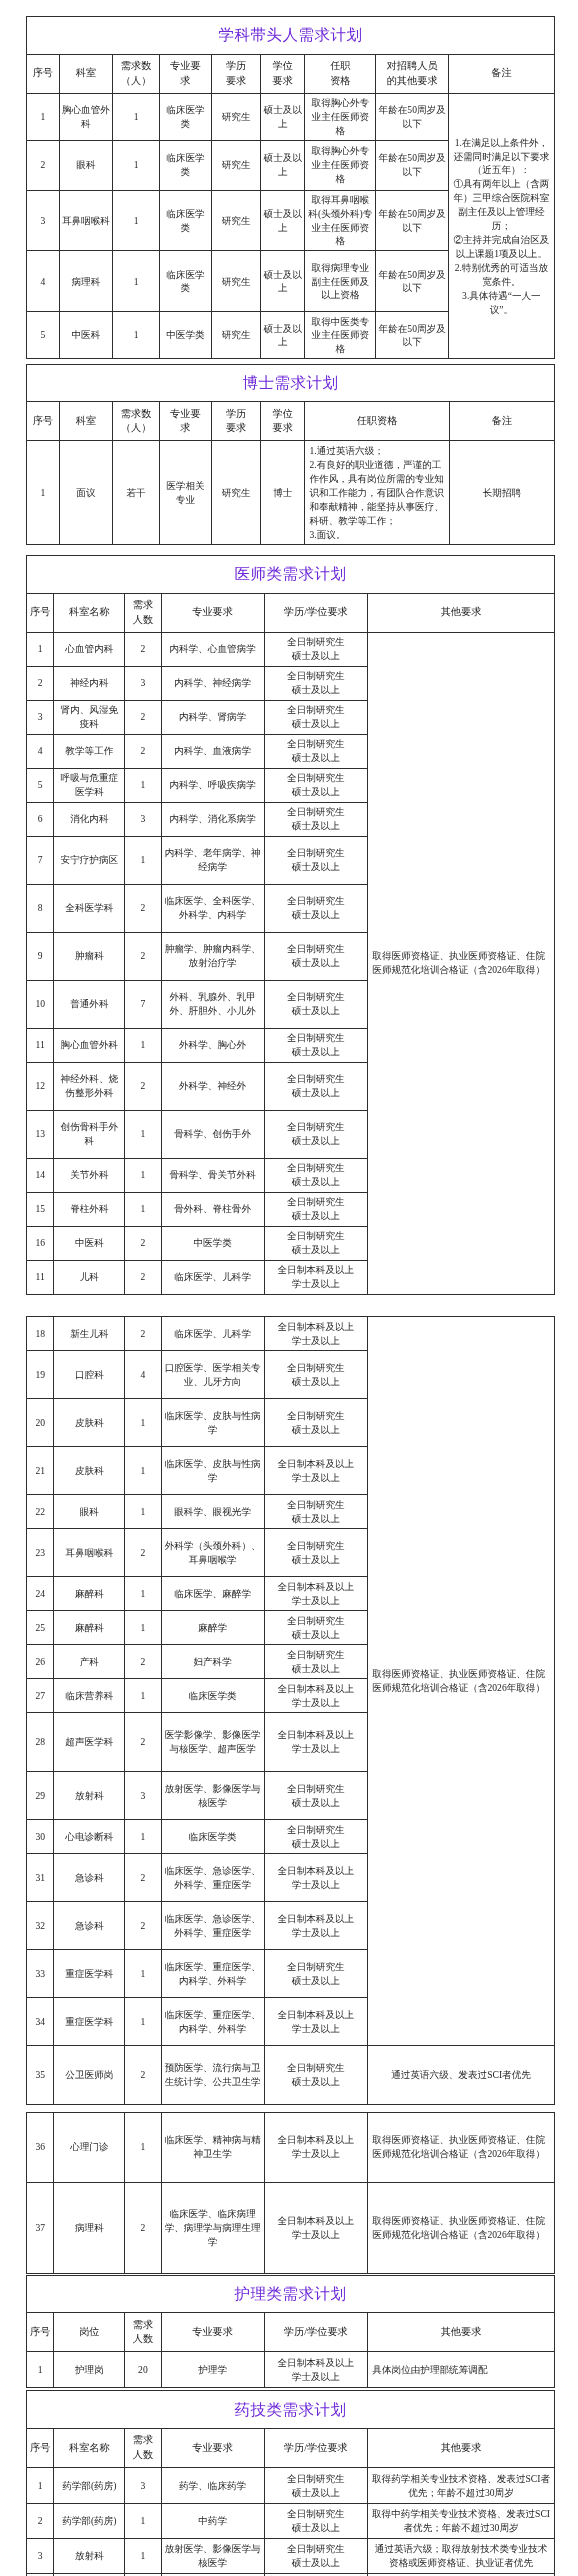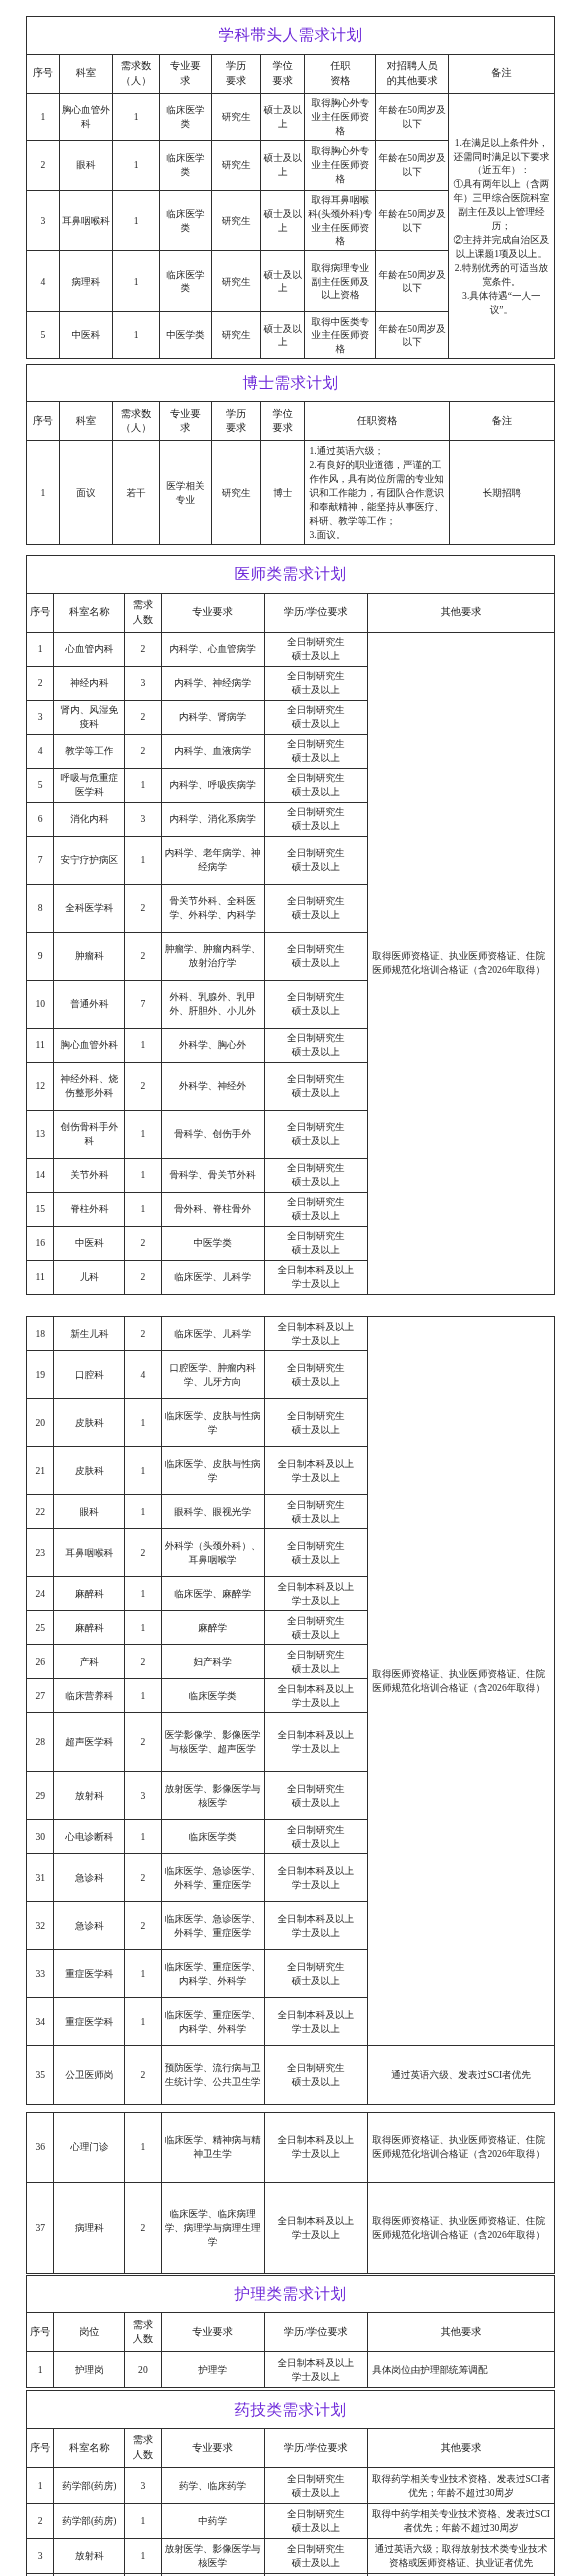--- a/index.html
+++ b/index.html
@@ -228,21 +228,21 @@
           <td>安宁疗护病区</td>
           <td>1</td>
           <td>内科学、老年病学、神经病学</td>
           <td>全日制研究生
 硕士及以上</td>
         </tr>
         <tr style="height: 48px;">
           <td>8</td>
           <td>全科医学科</td>
           <td>2</td>
-          <td>骨关节外科、全科医学、外科学、内科学</td>
+          <td>临床医学、全科医学、外科学、内科学</td>
           <td>全日制研究生
 硕士及以上</td>
         </tr>
         <tr style="height: 48px;">
           <td>9</td>
           <td>肿瘤科</td>
           <td>2</td>
           <td>肿瘤学、肿瘤内科学、放射治疗学</td>
           <td>全日制研究生
 硕士及以上</td>
@@ -329,21 +329,21 @@
           <td>2</td>
           <td>临床医学、儿科学</td>
           <td>全日制本科及以上
 学士及以上</td>
           <td rowspan="17" class="left">取得医师资格证、执业医师资格证、住院医师规范化培训合格证（含2026年取得）</td>
         </tr>
         <tr style="height: 48px;">
           <td>19</td>
           <td>口腔科</td>
           <td>4</td>
-          <td>口腔医学、肿瘤内科学、儿牙方向</td>
+          <td>口腔医学、医学相关专业、儿牙方向</td>
           <td>全日制研究生
 硕士及以上</td>
         </tr>
         <tr style="height: 48px;">
           <td>20</td>
           <td>皮肤科</td>
           <td>1</td>
           <td>临床医学、皮肤与性病学</td>
           <td>全日制研究生
 硕士及以上</td>

